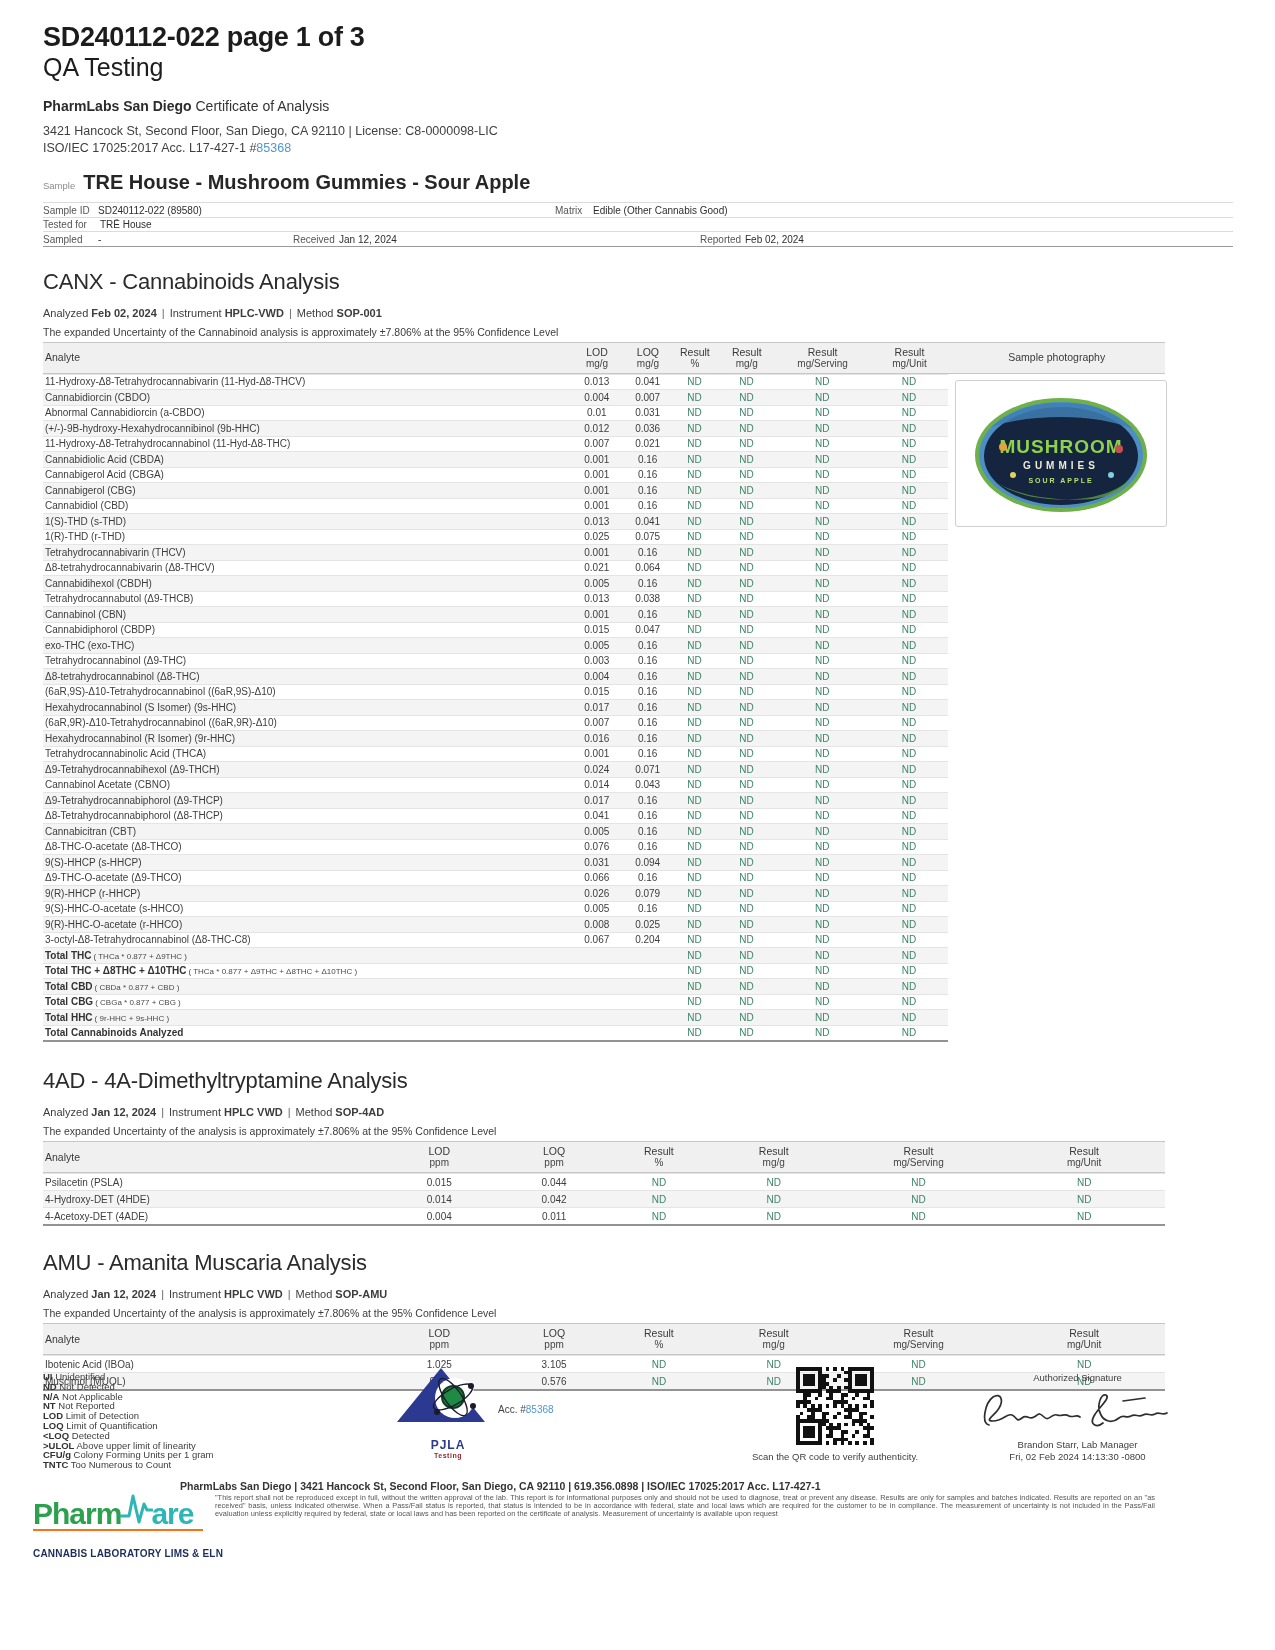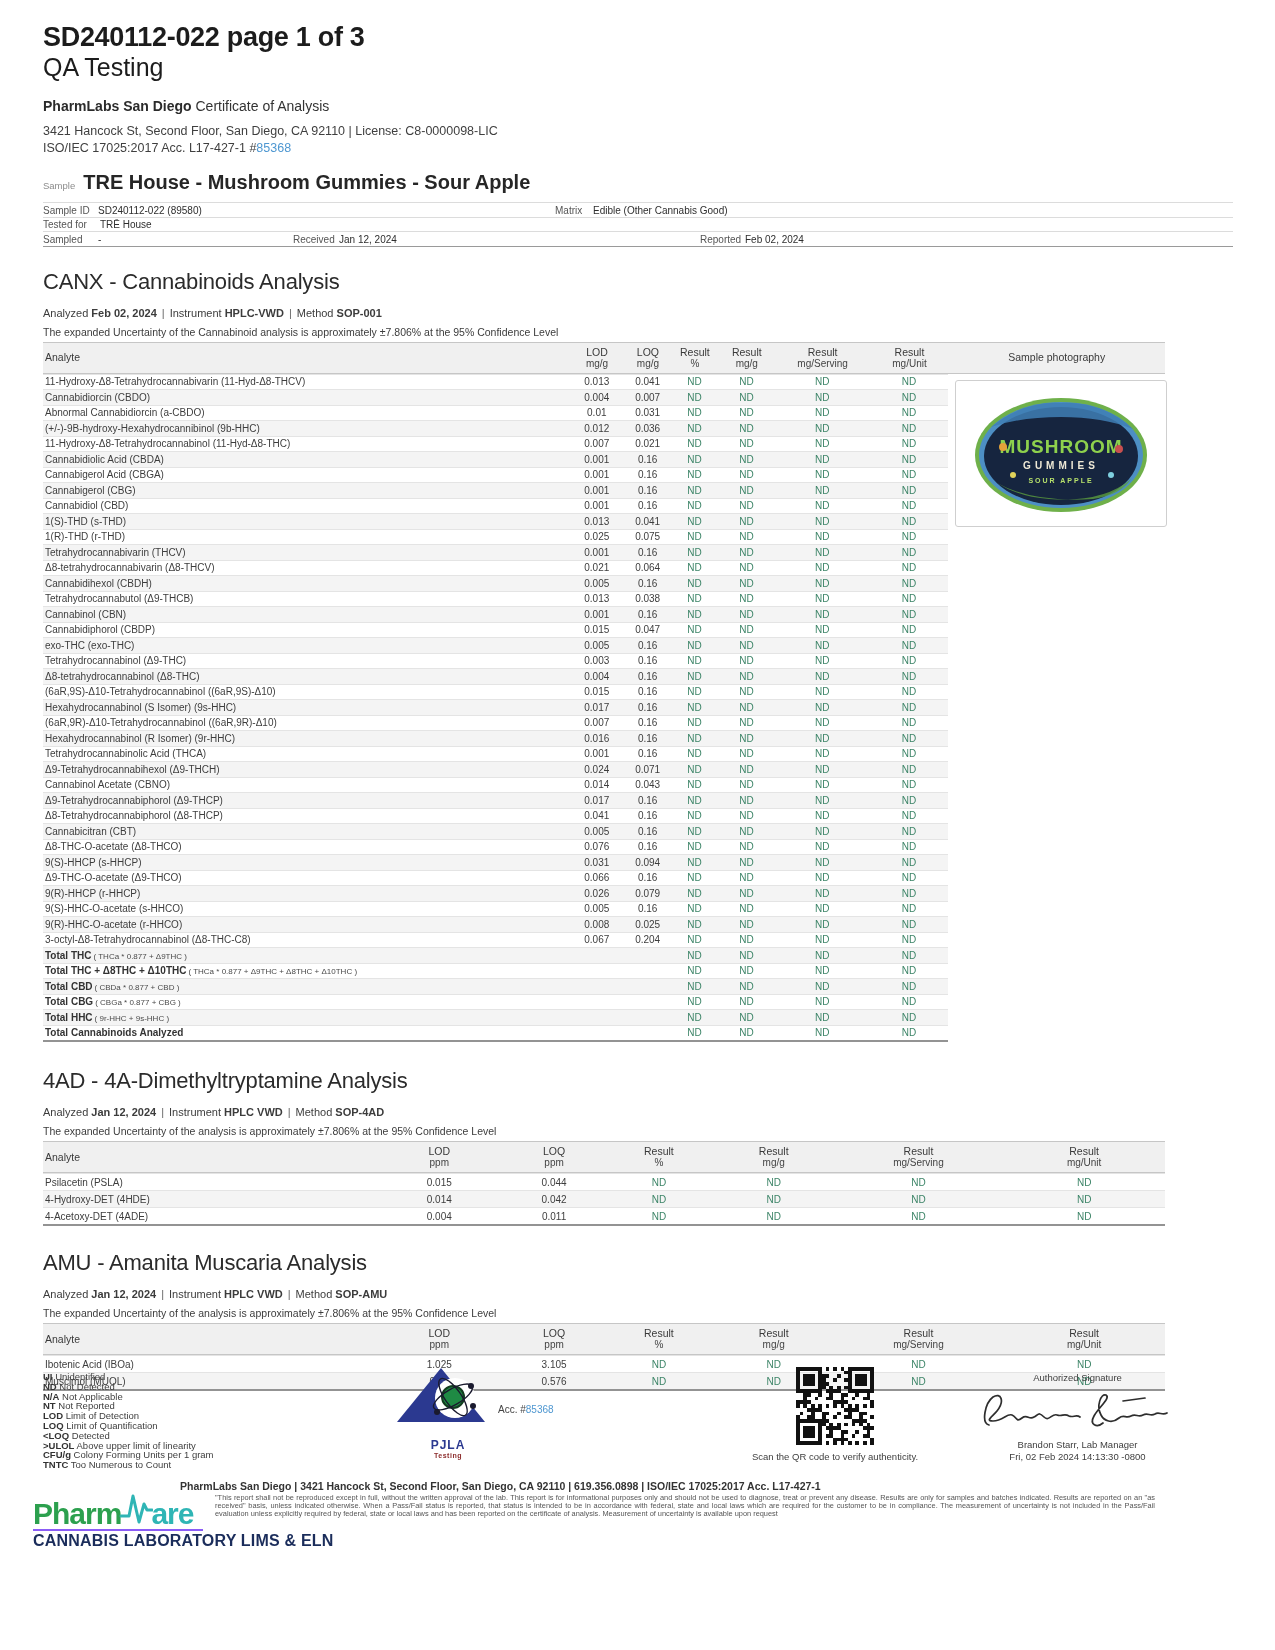--- a/index.html
+++ b/index.html
@@ -106,21 +106,21 @@
   .sig-name{font-size:9.5px;color:#3e3e3e;margin-top:2px;}
   .sig-date{font-size:9.5px;color:#3e3e3e;margin-top:1px;}
 
   .foot-center{position:absolute;left:180px;top:118px;width:1010px;text-align:left;font-size:10.5px;font-weight:700;color:#333;}
   .disclaimer{position:absolute;left:215px;top:132px;width:940px;font-size:7.4px;line-height:8.2px;color:#555;text-align:justify;}
 
   .pharmware{position:absolute;left:33px;top:128px;width:170px;}
   .pw-line{display:flex;align-items:baseline;}
   .pw-pharm{font-size:30px;font-weight:700;color:#2ca04e;letter-spacing:-1px;}
   .pw-are{font-size:30px;font-weight:700;color:#2fb5b5;letter-spacing:-1px;}
-  .pw-tag{font-size:16px;font-weight:700;color:#1b2d5b;letter-spacing:0.2px;border-top:2px solid #8b5cf6;margin-top:-2px;padding-top:1px;white-space:nowrap;}
+  .pw-tag{font-size:10px;font-weight:700;color:#1b2d5b;letter-spacing:0.2px;border-top:2px solid #f97316;margin-top:-2px;padding-top:17px;white-space:nowrap;}
 </style>
 </head>
 <body>
 
 <div class="content">
 
   <div class="topbar">
     <div class="doc-title">SD240112-022 page 1 of 3</div>
     <div class="qa-label">QA Testing</div>
   </div>

